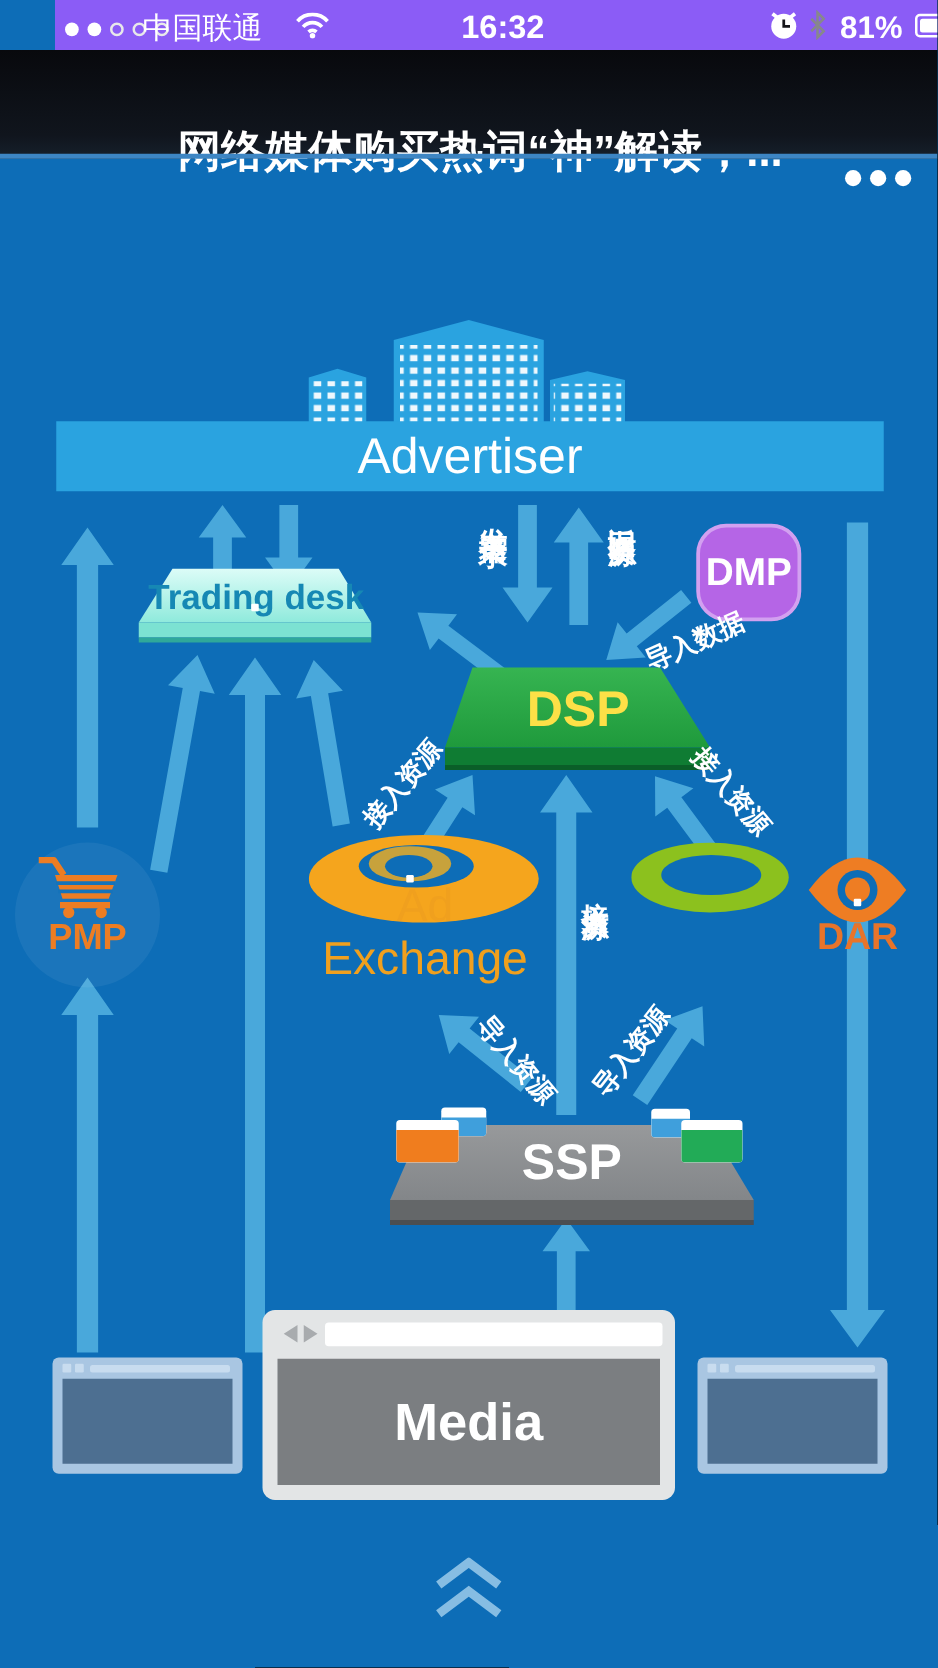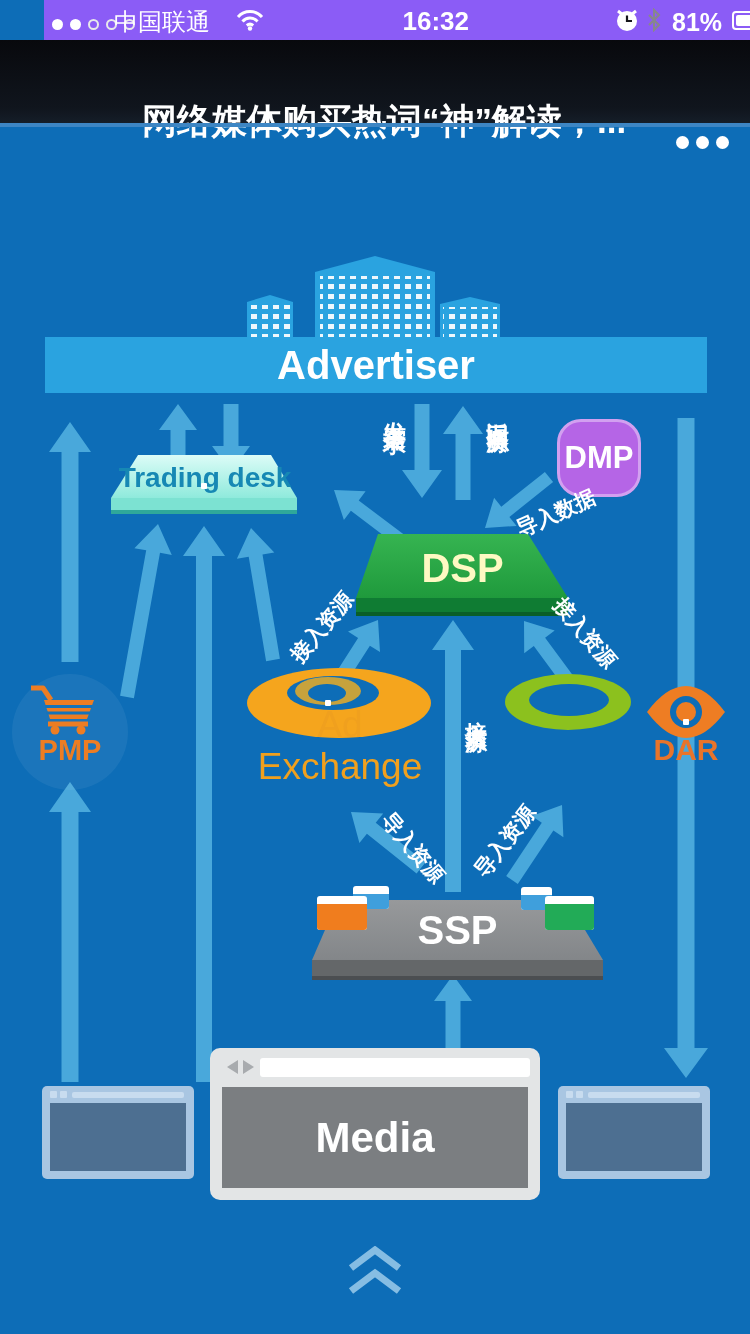--- a/index.html
+++ b/index.html
@@ -7,21 +7,21 @@
           font-family:"Liberation Sans","DejaVu Sans",sans-serif;background:#0d6db7;}
 
   
   #statusbar{position:absolute;left:0;top:0;width:750px;height:40px;background:#8b5cf6;margin-left:44px;}
   #sig{position:absolute;left:8px;top:15px;white-space:nowrap;}
   .dot{display:inline-block;width:11px;height:11px;border-radius:50%;margin-right:7px;vertical-align:middle;}
   .dot.f{background:#fff;}
   .dot.e{border:2px solid #e8e8ea;box-sizing:border-box;}
   #carrier{position:absolute;left:70px;top:6px;color:#fff;font-size:24px;}
   #wifi{position:absolute;left:192px;top:10px;}
-  #time{position:absolute;left:325px;top:6px;width:100px;text-align:right;color:#fff;font-size:26px;font-weight:600;}
+  #time{position:absolute;left:325px;top:6px;width:100px;text-align:left;color:#fff;font-size:26px;font-weight:600;}
   #alarm{position:absolute;left:570px;top:7px;}
   #bt{position:absolute;left:602px;top:8px;}
   #pct{position:absolute;left:628px;top:8px;color:#fff;font-size:25px;font-weight:bold;}
   #battery{position:absolute;left:688px;top:11px;width:44px;height:19px;border:2px solid #fff;border-radius:4px;box-sizing:border-box;}
   #battery .fill{position:absolute;left:2px;top:2px;bottom:2px;width:81%;background:#fff;border-radius:2px;}
   #battery .tip{position:absolute;right:-7px;top:3px;width:4px;height:9px;background:#fff;border-radius:0 2px 2px 0;}
 
   
   #navbar{position:absolute;left:0;top:40px;width:750px;height:87px;
           background:linear-gradient(180deg,#08090d 0%,#10151d 78%,#16202c 100%);}
@@ -30,35 +30,35 @@
   #back span{font-size:32px;margin-left:6px;}
   #title{position:absolute;left:142px;top:58px;width:520px;color:#fff;font-size:35px;font-weight:700;
          white-space:nowrap;overflow:hidden;}
   #more{position:absolute;left:676px;top:96px;display:flex;cursor:pointer;}
   #more i{width:13px;height:13px;border-radius:50%;background:#fff;margin-right:7px;}
 
   
   #content{position:absolute;left:0;top:0;width:750px;height:1334px;}
   #content svg{position:absolute;}
   #advbar{position:absolute;left:45px;top:337px;width:662px;height:56px;background:#2aa3e0;
-          color:#fff;font-size:40px;font-weight:700;text-align:center;line-height:56px;}
+          color:#fff;font-size:40px;font-weight:400;text-align:center;line-height:56px;}
 
   .fl{position:absolute;color:#fff;font-weight:700;font-size:21px;white-space:nowrap;}
   .vert{writing-mode:vertical-rl;text-orientation:upright;letter-spacing:3px;font-size:23px;}
   #lblSend{left:380px;top:404px;}
   #lblReturn{left:483px;top:404px;}
   #lblAccCenter{left:461px;top:704px;font-size:22px;}
   #lblImportData{left:556px;top:513px;transform:translate(-50%,-50%) rotate(-24deg);}
   #lblAccLeft{left:322px;top:627px;transform:translate(-50%,-50%) rotate(-50deg);}
   #lblAccRight{left:585px;top:633px;transform:translate(-50%,-50%) rotate(50deg);}
   #lblImpLeft{left:413px;top:848px;transform:translate(-50%,-50%) rotate(50deg);}
   #lblImpRight{left:505px;top:841px;transform:translate(-50%,-50%) rotate(-52deg);}
 
   #tdLabel{position:absolute;left:105px;top:462px;width:200px;text-align:center;color:#1688b4;font-size:28px;font-weight:700;}
-  #dspLabel{position:absolute;left:350px;top:546px;width:225px;text-align:center;color:#fef9c3;font-size:40px;font-weight:700;}
+  #dspLabel{position:absolute;left:350px;top:546px;width:225px;text-align:center;color:#fde047;font-size:40px;font-weight:700;}
   #sspLabel{position:absolute;left:305px;top:908px;width:305px;text-align:center;color:#fff;font-size:40px;font-weight:700;}
   #dmp{position:absolute;left:557px;top:419px;width:78px;height:72px;background:#b565e6;border:3px solid #d2a0f0;
        border-radius:24px;color:#fff;font-size:31px;font-weight:700;text-align:center;line-height:72px;}
   #pmpCircle{position:absolute;left:12px;top:674px;width:116px;height:116px;border-radius:50%;background:rgba(255,255,255,0.06);}
   #pmpLabel{position:absolute;left:18px;top:734px;width:104px;text-align:center;color:#ed7d23;font-size:29px;font-weight:700;}
   #adxLabel{position:absolute;left:240px;top:704px;width:200px;text-align:center;color:#f0a01e;font-size:37px;font-weight:400;}
   #adnLabel{position:absolute;left:494px;top:738px;width:150px;text-align:center;color:#8cc11e;font-size:27px;font-weight:700;}
   #darLabel{position:absolute;left:646px;top:733px;width:80px;text-align:center;color:#e8742a;font-size:30px;font-weight:700;}
 
   .wd{position:absolute;width:6px;height:6px;background:#fff;border-radius:1px;}

